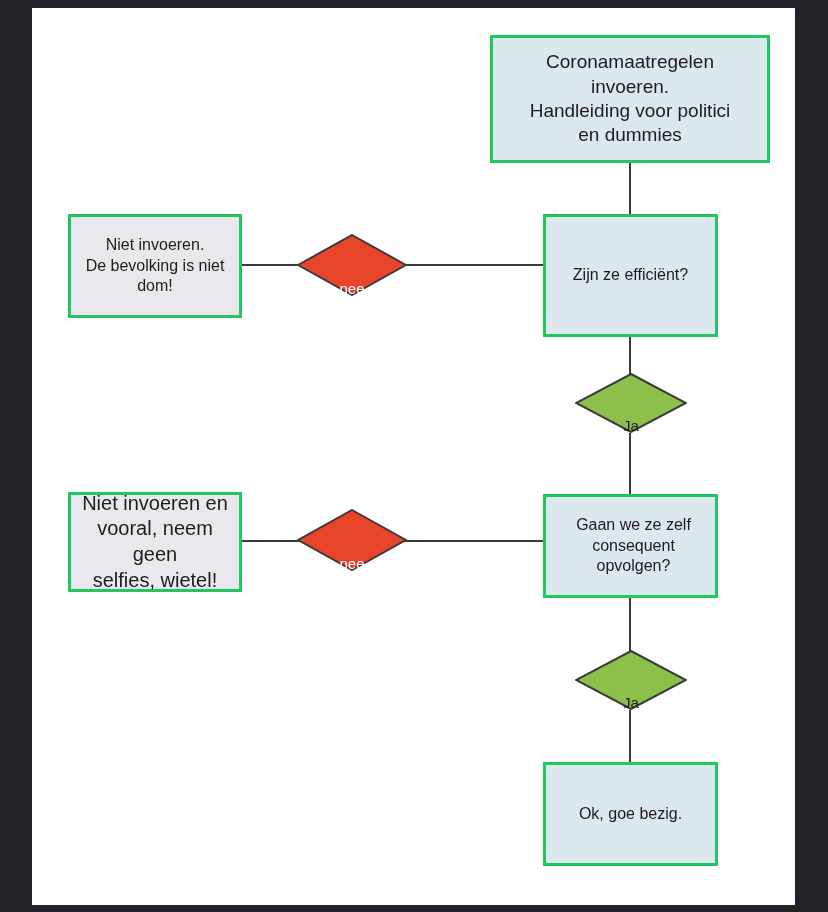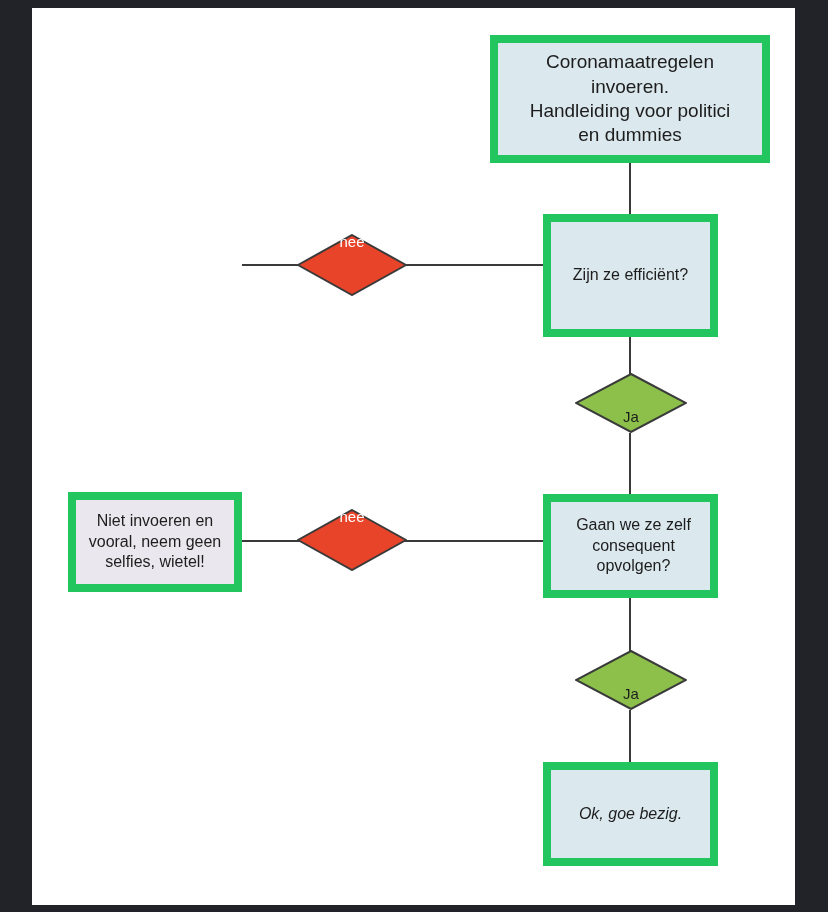--- a/index.html
+++ b/index.html
@@ -35,42 +35,42 @@
     position: absolute;
     background: #3a3a3a;
   }
   .line.v { width: 2px; }
   .line.h { height: 2px; }
 
   
   .node {
     position: absolute;
     box-sizing: border-box;
-    border: 8px solid #22c55e;
+    border: 3px solid #22c55e;
     display: flex;
     align-items: center;
     justify-content: center;
     text-align: center;
     color: #1d1d1d;
     line-height: 1.28;
     white-space: pre-line;
     padding: 2px 6px;
   }
   .node.process {
     background: #dbe8ee;
   }
   .node.terminal {
     background: #eae8ee;
   }
 
   
   .diamond {
     position: absolute;
     display: flex;
-    align-items: flex-start;
+    align-items: flex-end;
     justify-content: center;
   }
   .diamond .shape {
     position: absolute;
     left: 0;
     top: 0;
     width: 100%;
     height: 100%;
   }
   .diamond .dlabel {
@@ -107,53 +107,56 @@
 
     <div class="line v" style="left:597px; top:702px; height:54px;"></div>
 
     <div class="node process" style="left:458px; top:27px; width:280px; height:128px; font-size:19px;">Coronamaatregelen
 invoeren.
 Handleiding voor politici
 en dummies</div>
 
     <div class="node process" style="left:511px; top:206px; width:175px; height:123px; font-size:16px;">Zijn ze efficiënt?</div>
 
+    <div class="node terminal" style="left:36px; top:206px; width:174px; height:104px; font-size:16px;">Niet invoeren.
+De bevolking is niet
+dom!</div>
 
     <div class="diamond no" style="left:265px; top:226px; width:110px; height:62px;">
       <svg class="shape" viewBox="0 0 110 62" preserveAspectRatio="none">
         <polygon points="55,1 109,31 55,61 1,31" fill="#e8442a" stroke="#3a3a3a" stroke-width="2"></polygon>
       </svg>
       <span class="dlabel" style="font-size:15px;">nee</span>
     </div>
 
     <div class="diamond yes" style="left:543px; top:365px; width:112px; height:60px;">
       <svg class="shape" viewBox="0 0 112 60" preserveAspectRatio="none">
         <polygon points="56,1 111,30 56,59 1,30" fill="#8cc04a" stroke="#3a3a3a" stroke-width="2"></polygon>
       </svg>
       <span class="dlabel" style="font-size:15px;">Ja</span>
     </div>
 
     <div class="node process" style="left:511px; top:486px; width:175px; height:104px; font-size:16px;padding-left:12px;">Gaan we ze zelf
 consequent
 opvolgen?</div>
 
-    <div class="node terminal" style="left:36px; top:484px; width:174px; height:100px; font-size:16px;">Niet invoeren en
+    <div class="node terminal" style="left:36px; top:484px; width:174px; height:100px; font-size:20px;">Niet invoeren en
 vooral, neem geen
 selfies, wietel!</div>
 
     <div class="diamond no" style="left:265px; top:501px; width:110px; height:62px;">
       <svg class="shape" viewBox="0 0 110 62" preserveAspectRatio="none">
         <polygon points="55,1 109,31 55,61 1,31" fill="#e8442a" stroke="#3a3a3a" stroke-width="2"></polygon>
       </svg>
       <span class="dlabel" style="font-size:15px;">nee</span>
     </div>
 
     <div class="diamond yes" style="left:543px; top:642px; width:112px; height:60px;">
       <svg class="shape" viewBox="0 0 112 60" preserveAspectRatio="none">
         <polygon points="56,1 111,30 56,59 1,30" fill="#8cc04a" stroke="#3a3a3a" stroke-width="2"></polygon>
       </svg>
       <span class="dlabel" style="font-size:15px;">Ja</span>
     </div>
 
-    <div class="node process" style="left:511px; top:754px; width:175px; height:104px; font-size:16px;font-style:italic;">Ok, goe bezig.</div>
+    <div class="node process" style="left:511px; top:754px; width:175px; height:104px; font-size:16px;">Ok, goe bezig.</div>
 
   </div>
 </div>
 
 </body></html>

